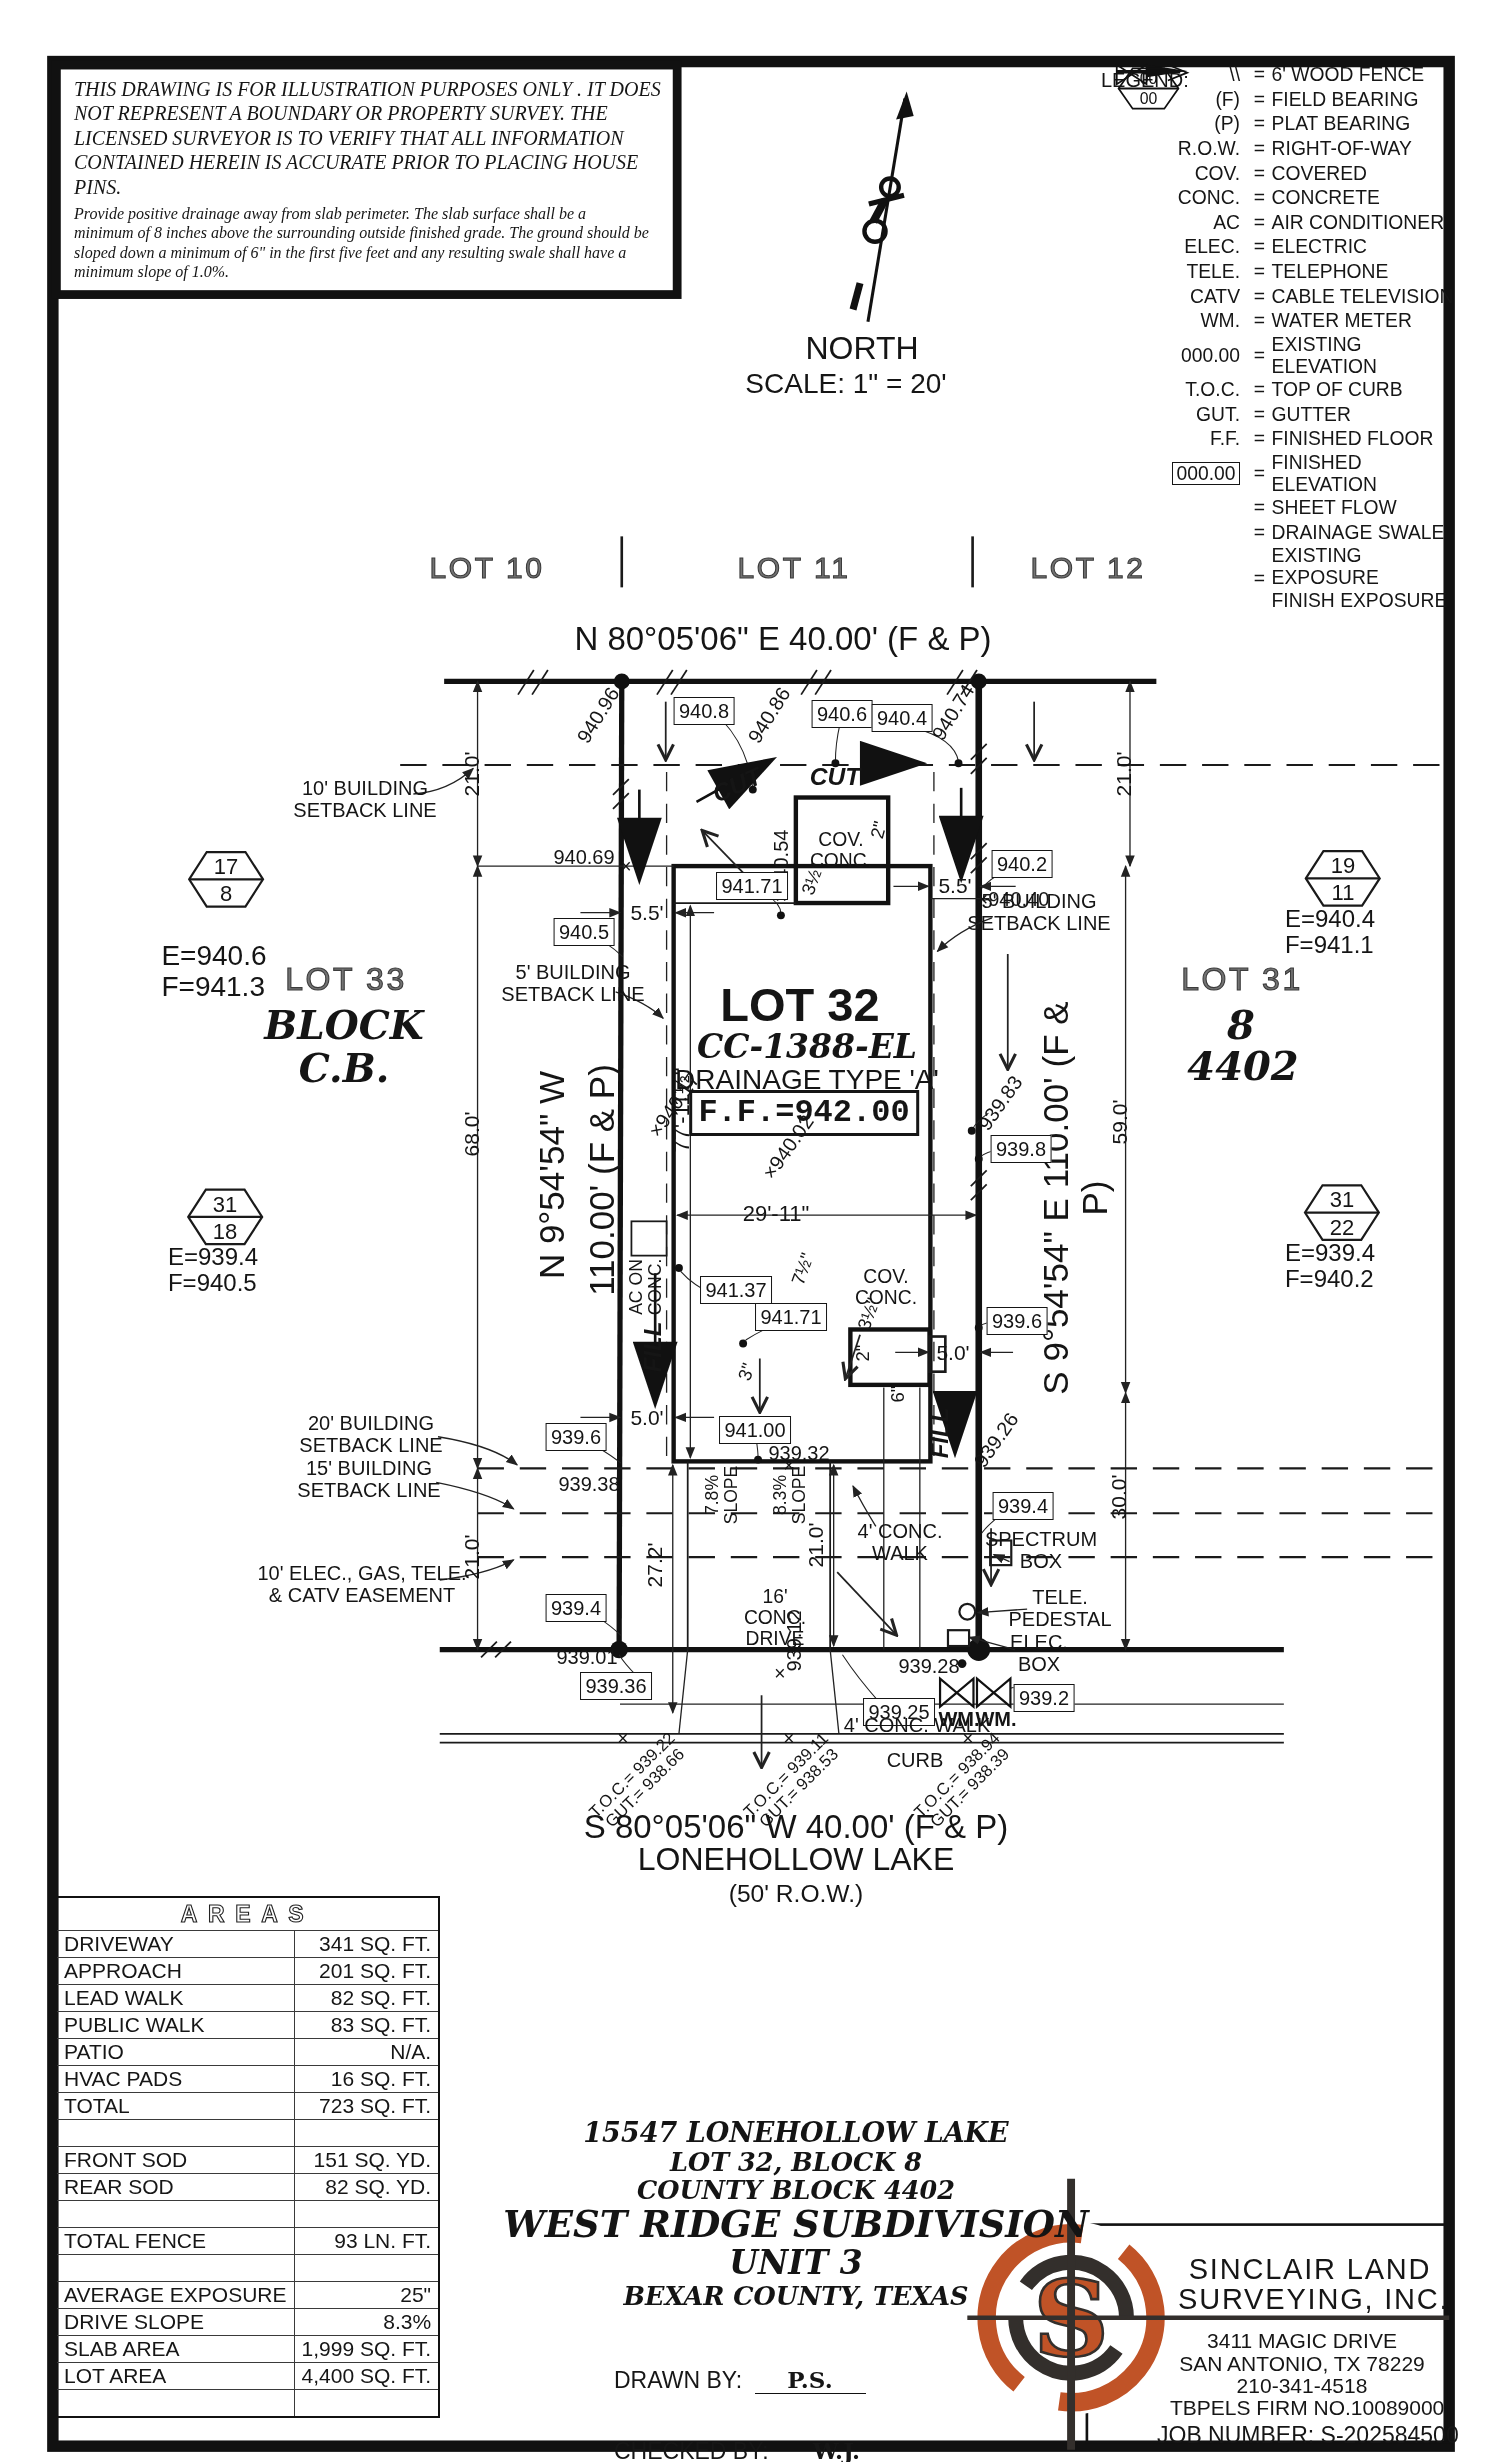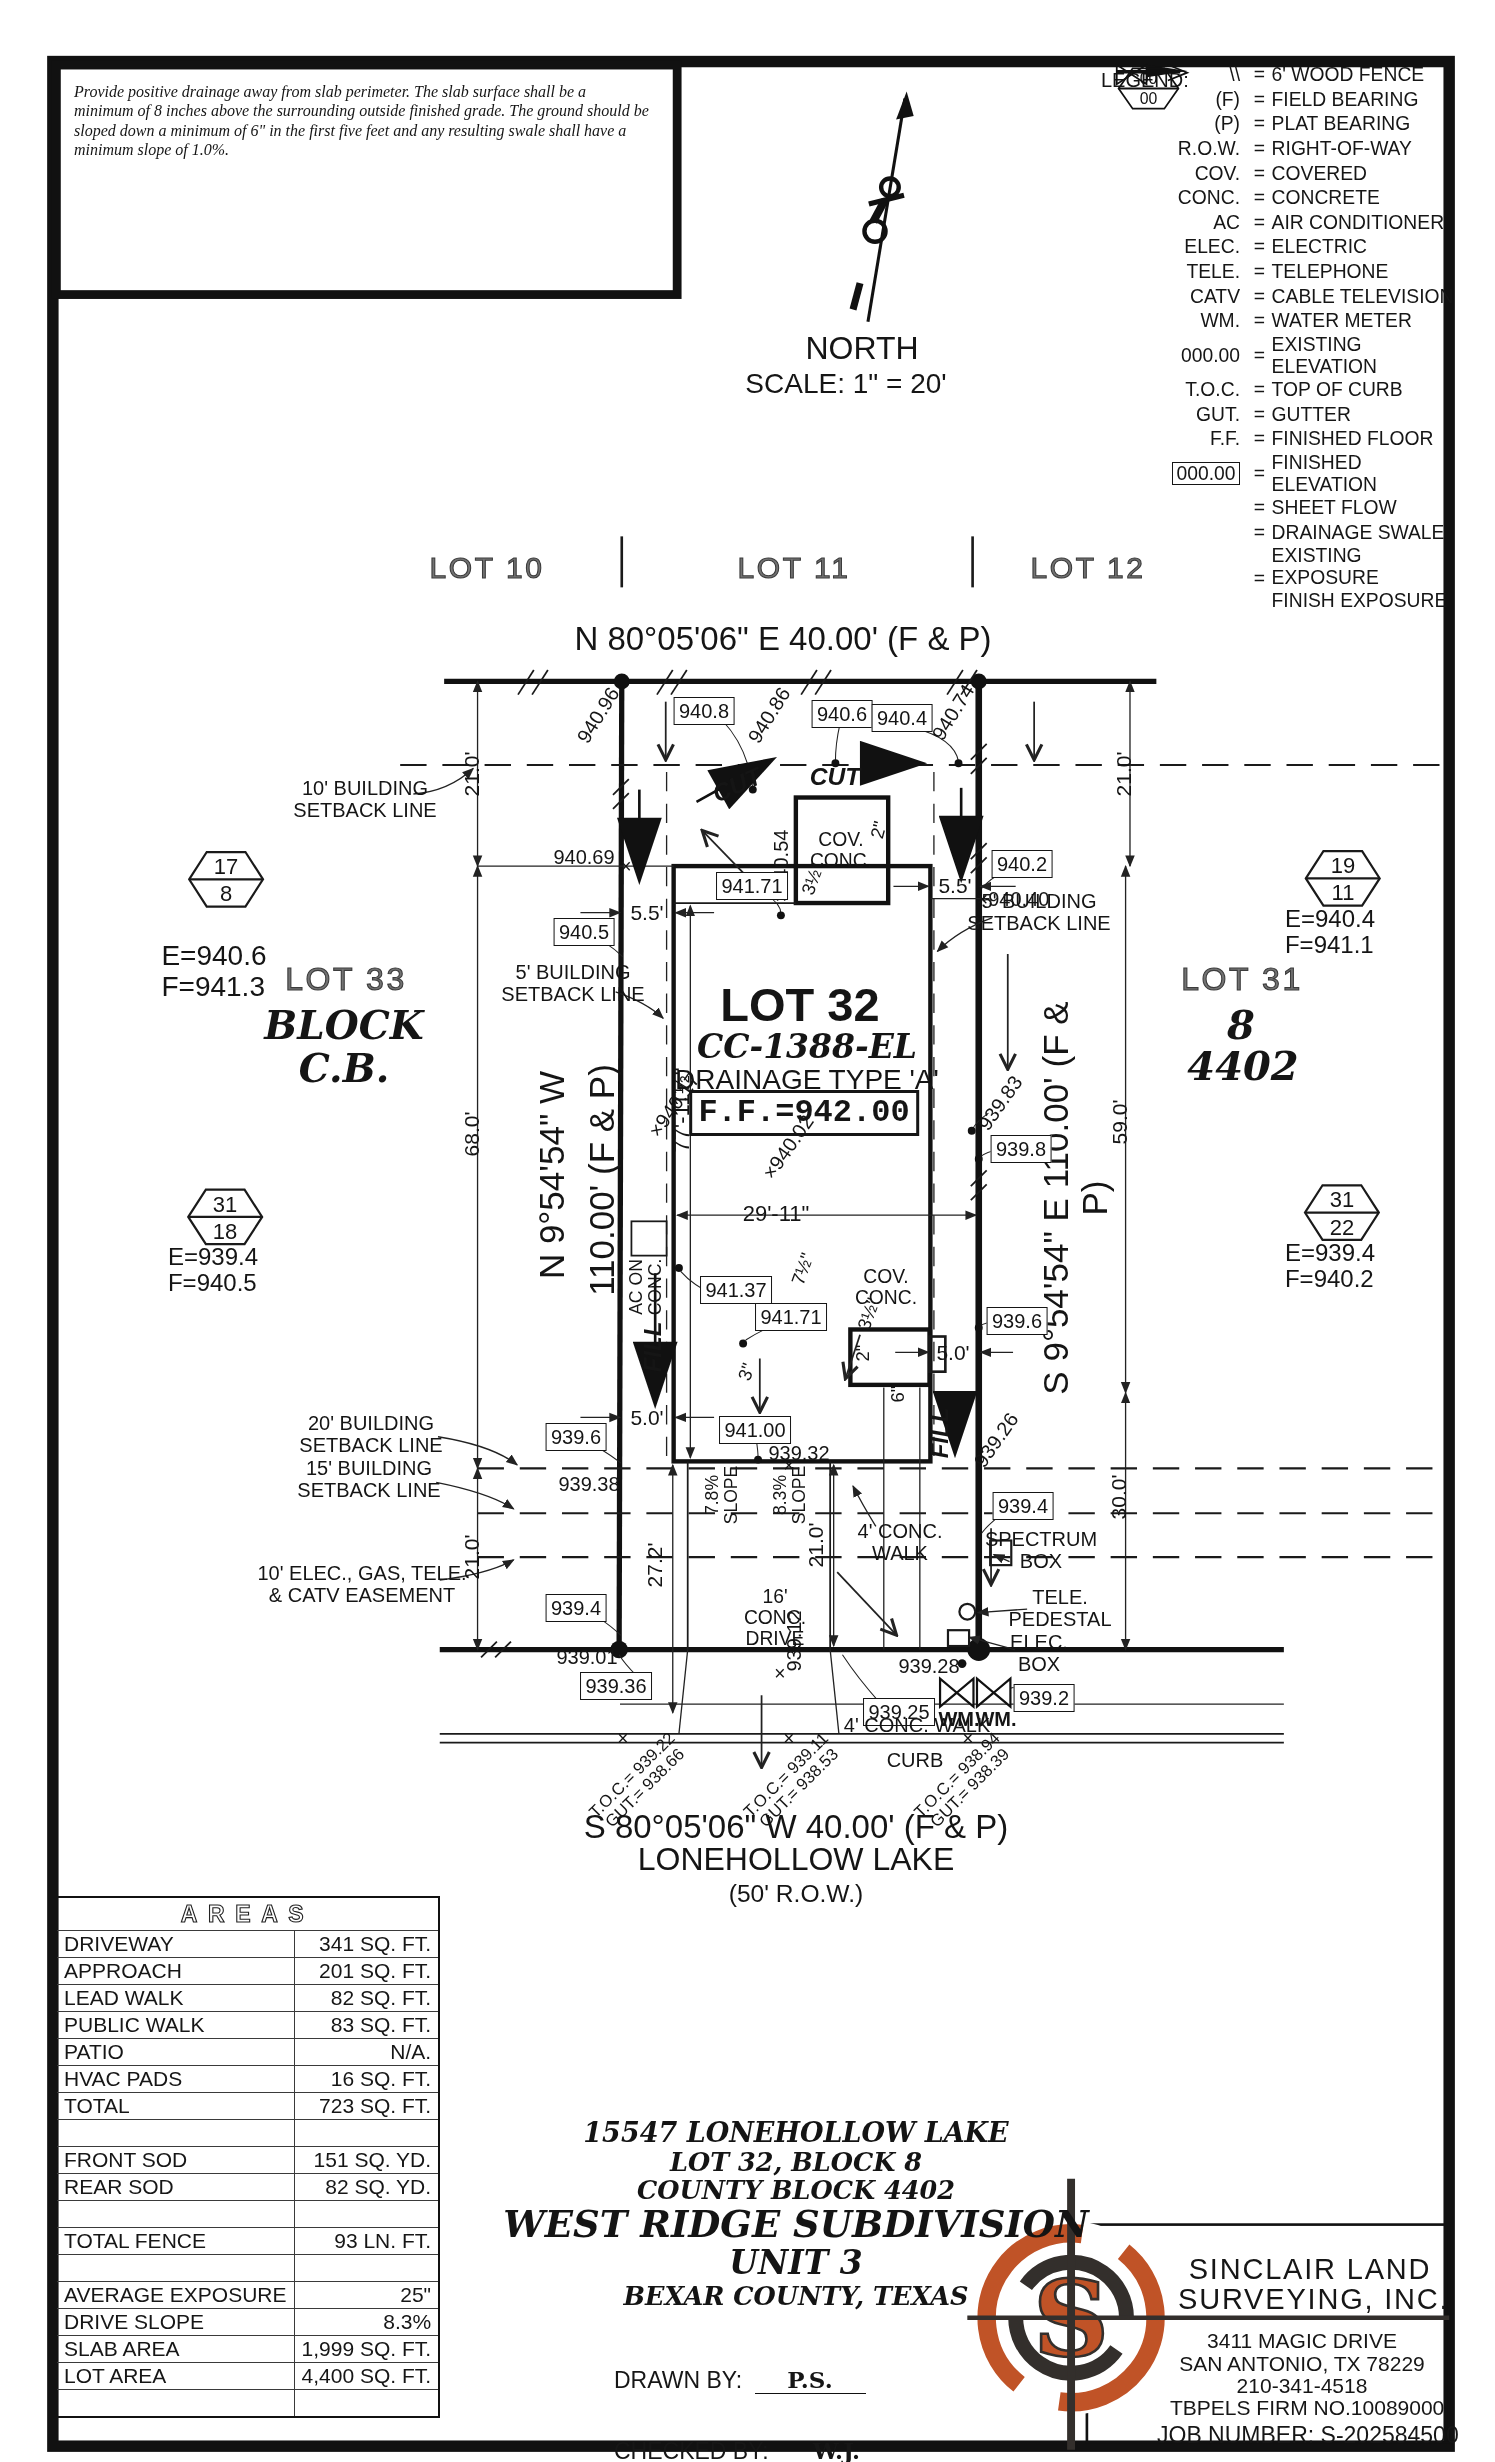--- a/index.html
+++ b/index.html
@@ -284,20 +284,24 @@
       <circle cx="1218" cy="2636" r="96" fill="none" stroke="#c05327" stroke-width="21" stroke-dasharray="250 52" transform="rotate(128 1218 2636)"></circle>
       <circle cx="1218" cy="2636" r="63" fill="none" stroke="#332f2c" stroke-width="17" stroke-dasharray="160 38" transform="rotate(35 1218 2636)"></circle>
       <circle cx="1218" cy="2636" r="52" fill="#fff"></circle>
       <text x="1218" y="2680" text-anchor="middle" font-family="DejaVu Serif, serif" font-weight="bold" font-size="120" fill="#c05327" stroke="#332f2c" stroke-width="3">S</text>
       <line x1="1218" y1="2478" x2="1218" y2="2786" stroke="#332f2c" stroke-width="9"></line>
       <line x1="1100" y1="2636" x2="1648" y2="2636" stroke="#332f2c" stroke-width="5"></line>
     </g>
   </svg>
 
   <div id="disclaimer">
+    <div class="warn">THIS DRAWING IS FOR ILLUSTRATION PURPOSES ONLY . IT DOES
+NOT REPRESENT A BOUNDARY OR PROPERTY SURVEY. THE
+LICENSED SURVEYOR IS TO VERIFY THAT ALL INFORMATION
+CONTAINED HEREIN IS ACCURATE PRIOR TO PLACING HOUSE PINS.</div>
     <div class="note">Provide positive drainage away from slab perimeter. The slab surface shall be a
 minimum of 8 inches above the surrounding outside finished grade. The ground should be
 sloped down a minimum of 6" in the first five feet and any resulting swale shall have a
 minimum slope of 1.0%.</div>
   </div>
 
   <div id="legend-title">LEGEND:</div>
   <div id="legend">
       <div class="lgrow">
         <span class="lgsym">\\</span>

